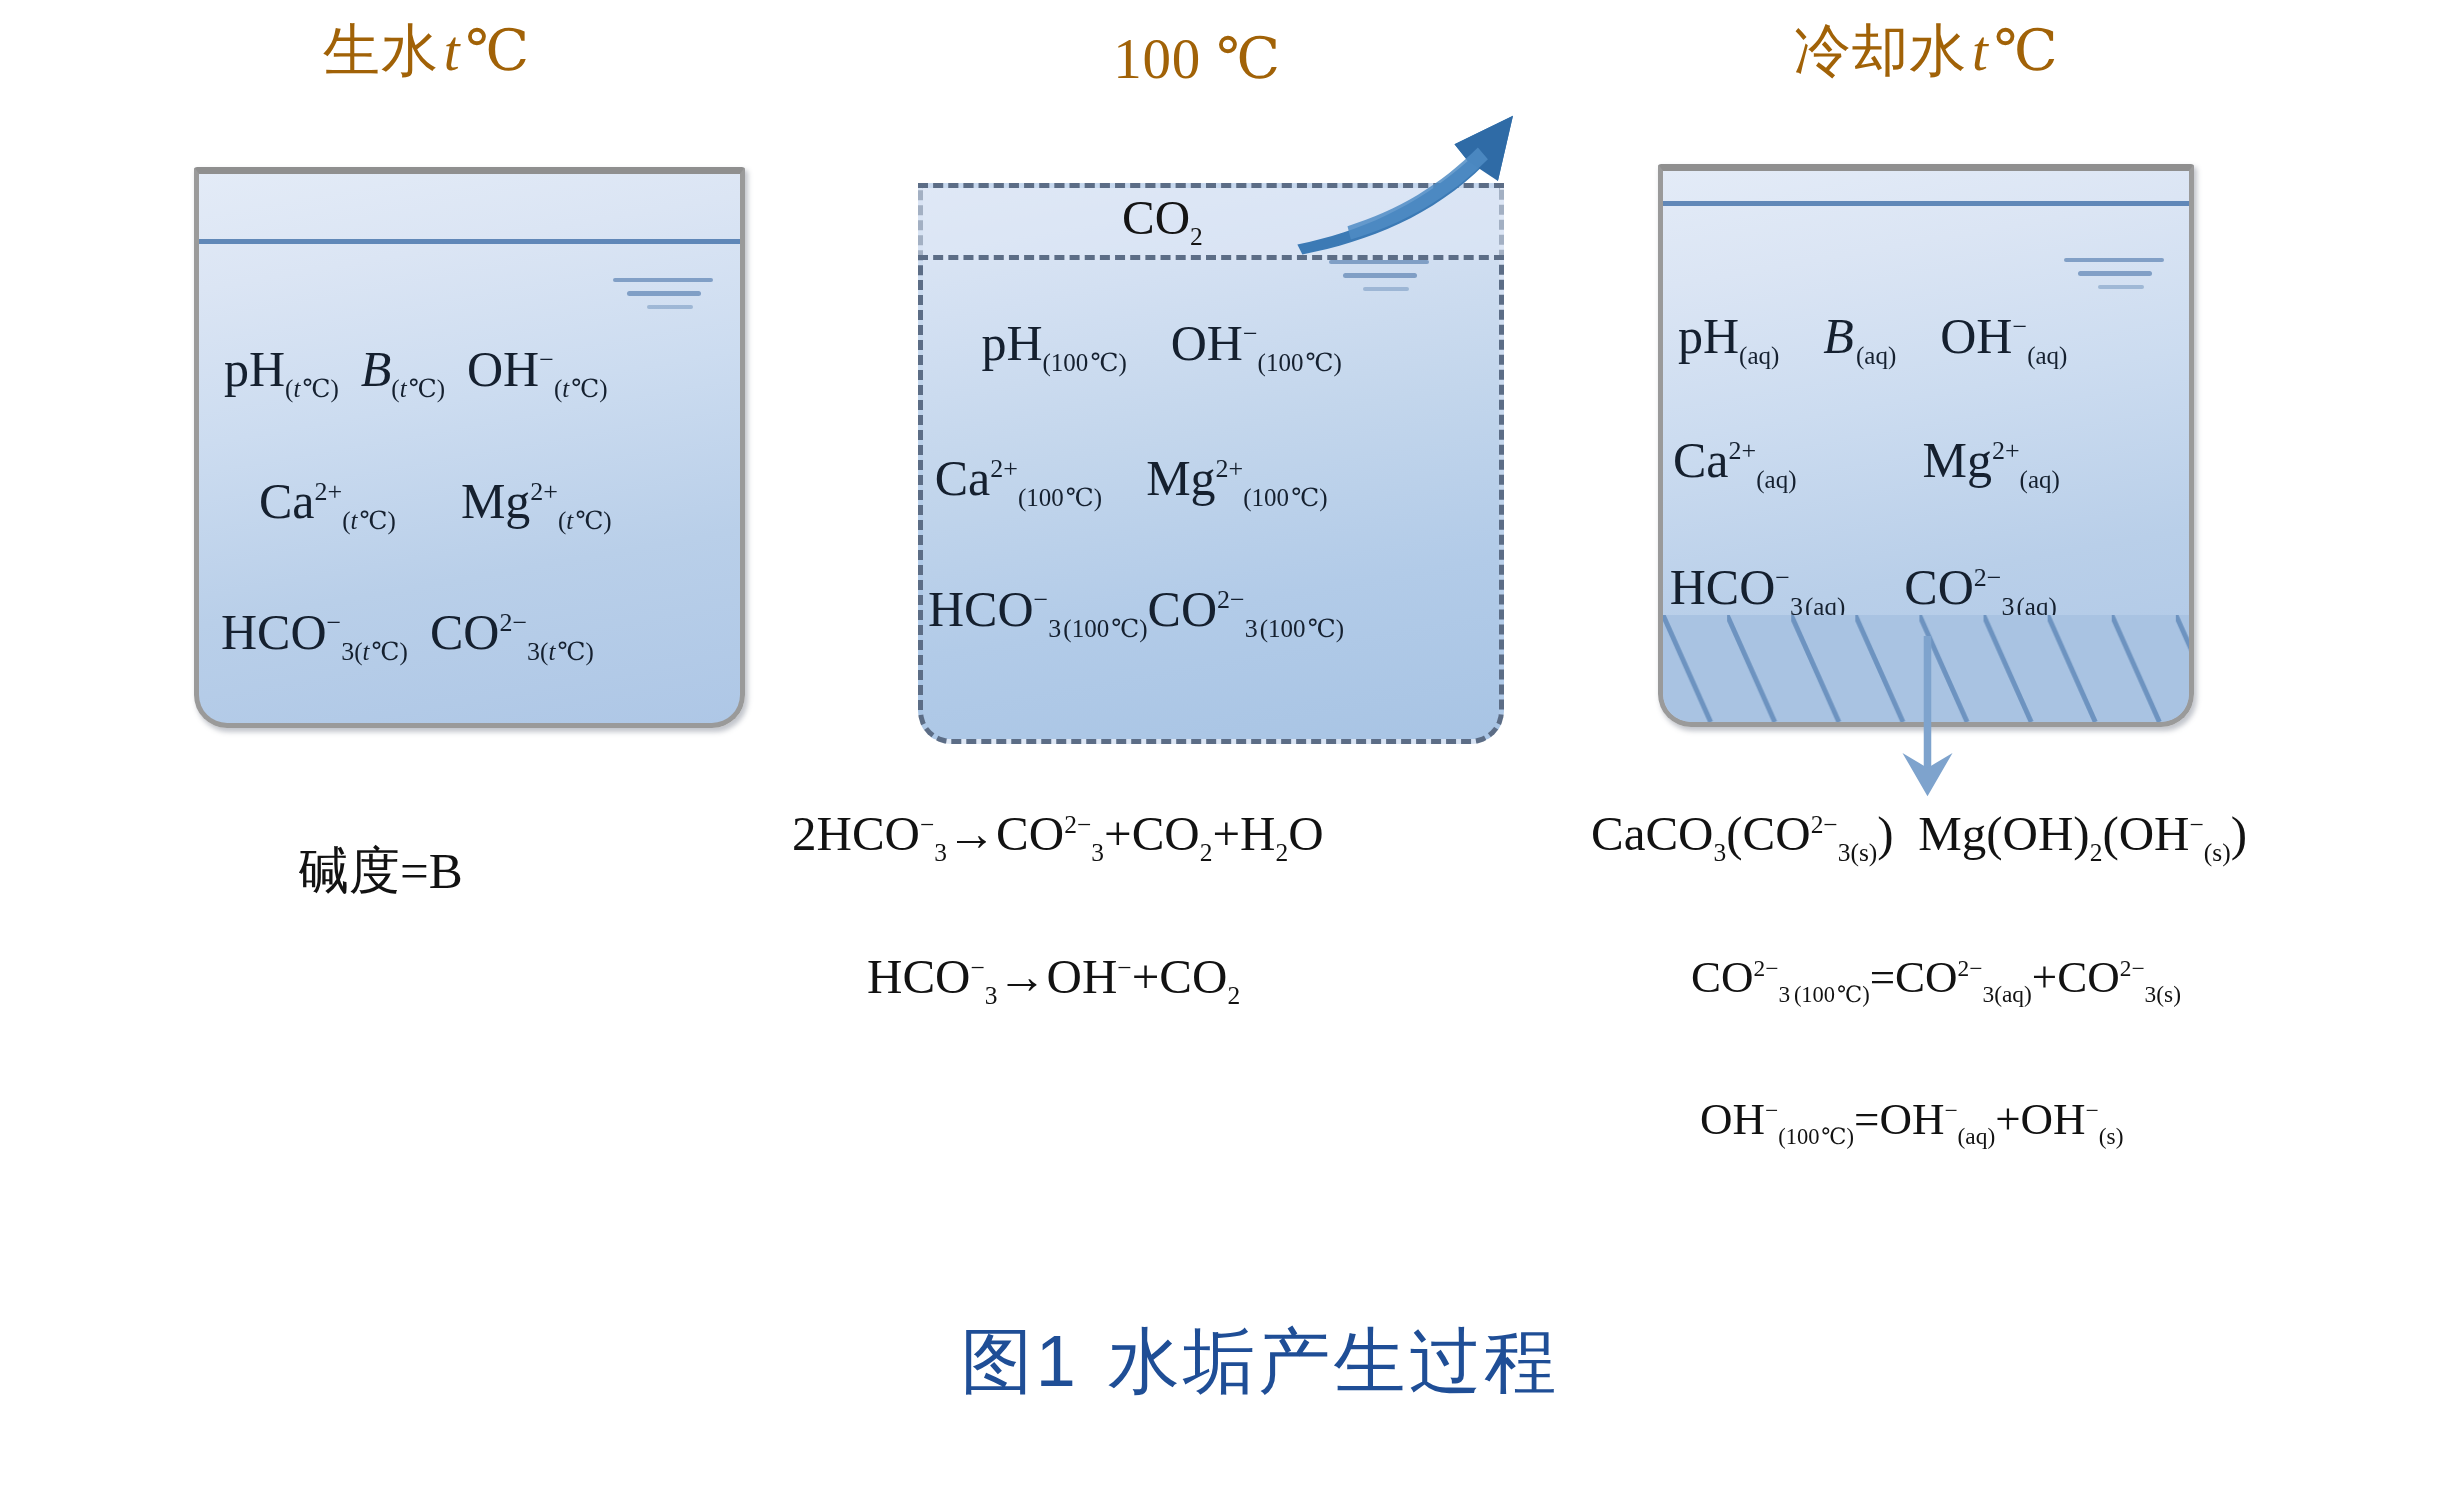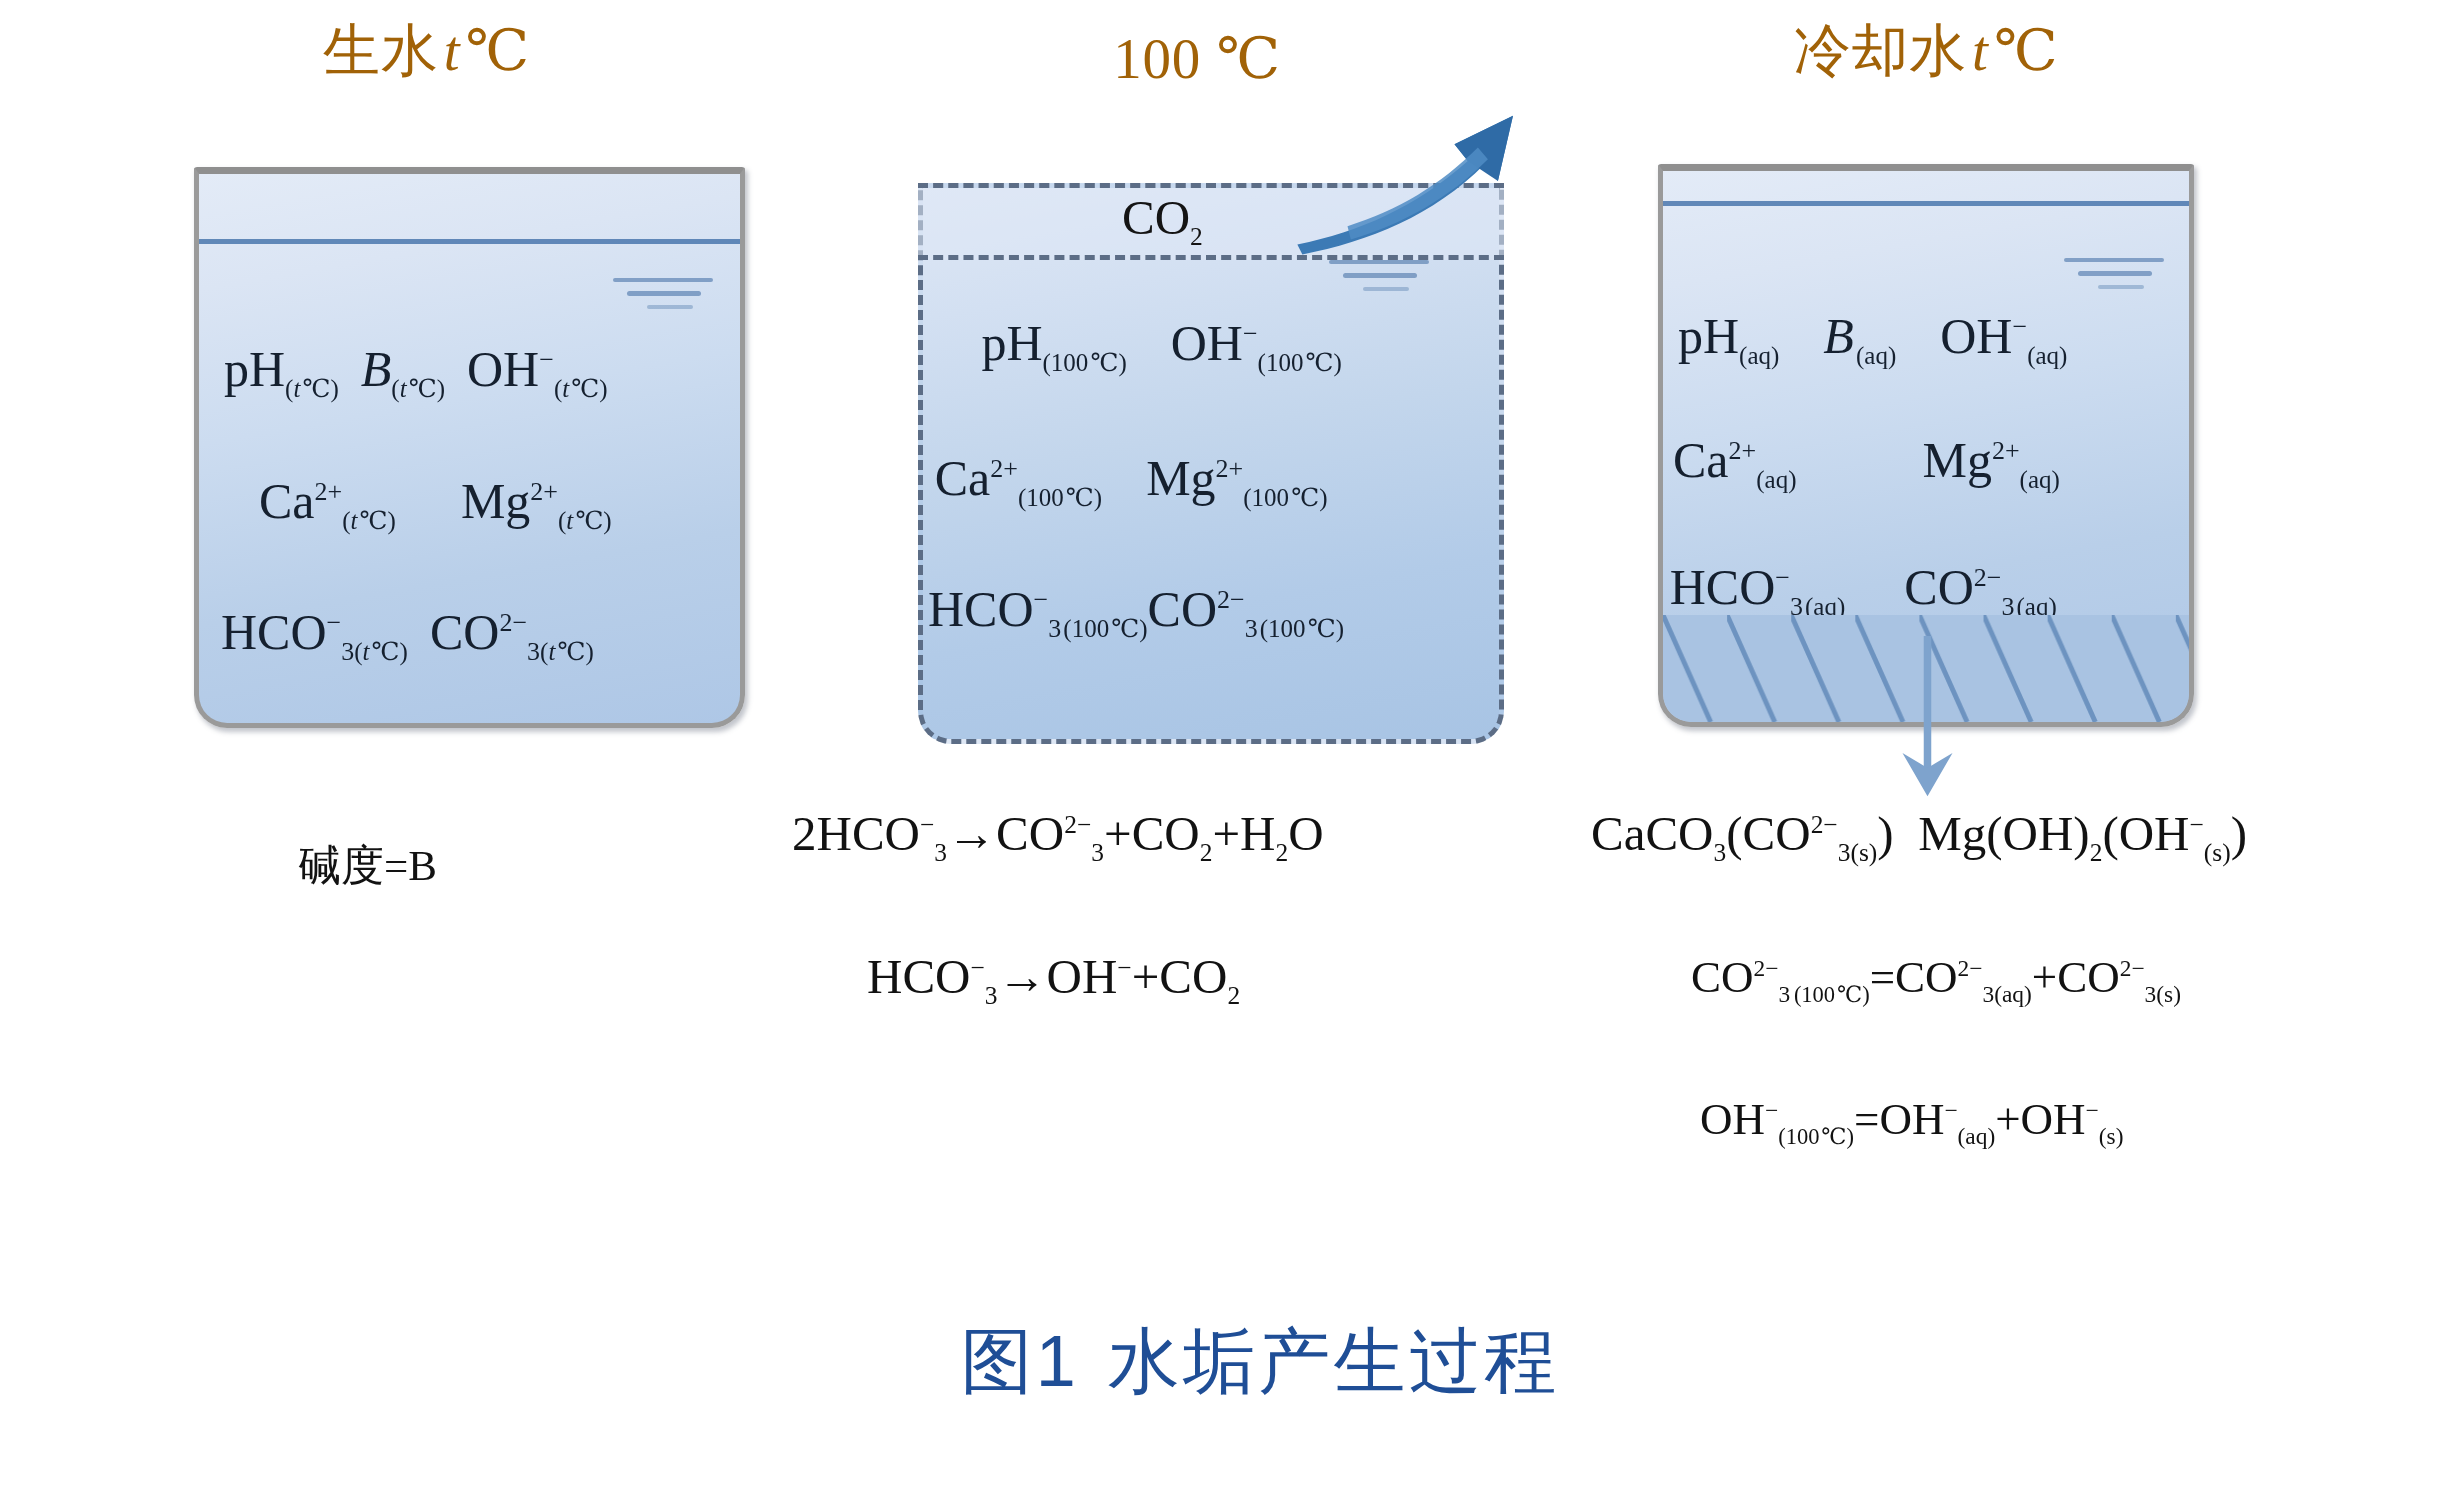--- a/index.html
+++ b/index.html
@@ -167,21 +167,21 @@
     position: absolute;
     font-size: 49px;
     color: #121212;
     white-space: nowrap;
     text-align: center;
   }
   .eq.small { font-size: 45px; }
 
   .note {
     position: absolute;
-    font-size: 43px;
+    font-size: 51px;
     color: #121212;
     white-space: nowrap;
   }
 
   
   .caption {
     position: absolute;
     width: 100%;
     text-align: center;
     font-size: 72px;

